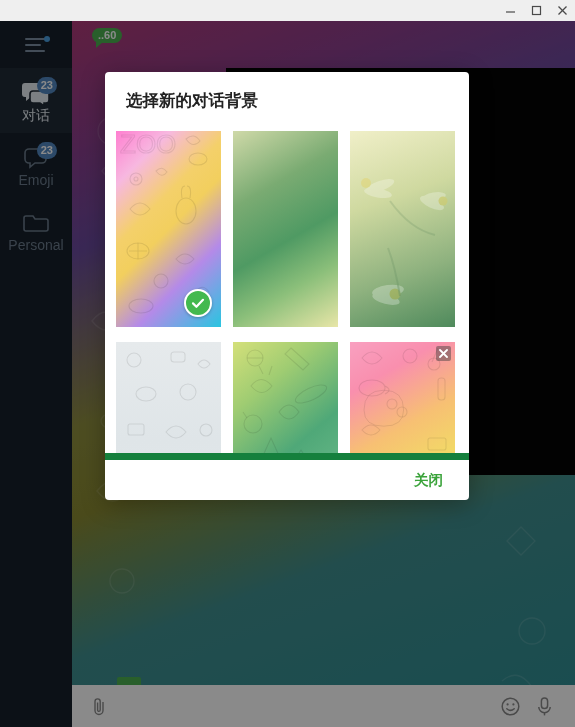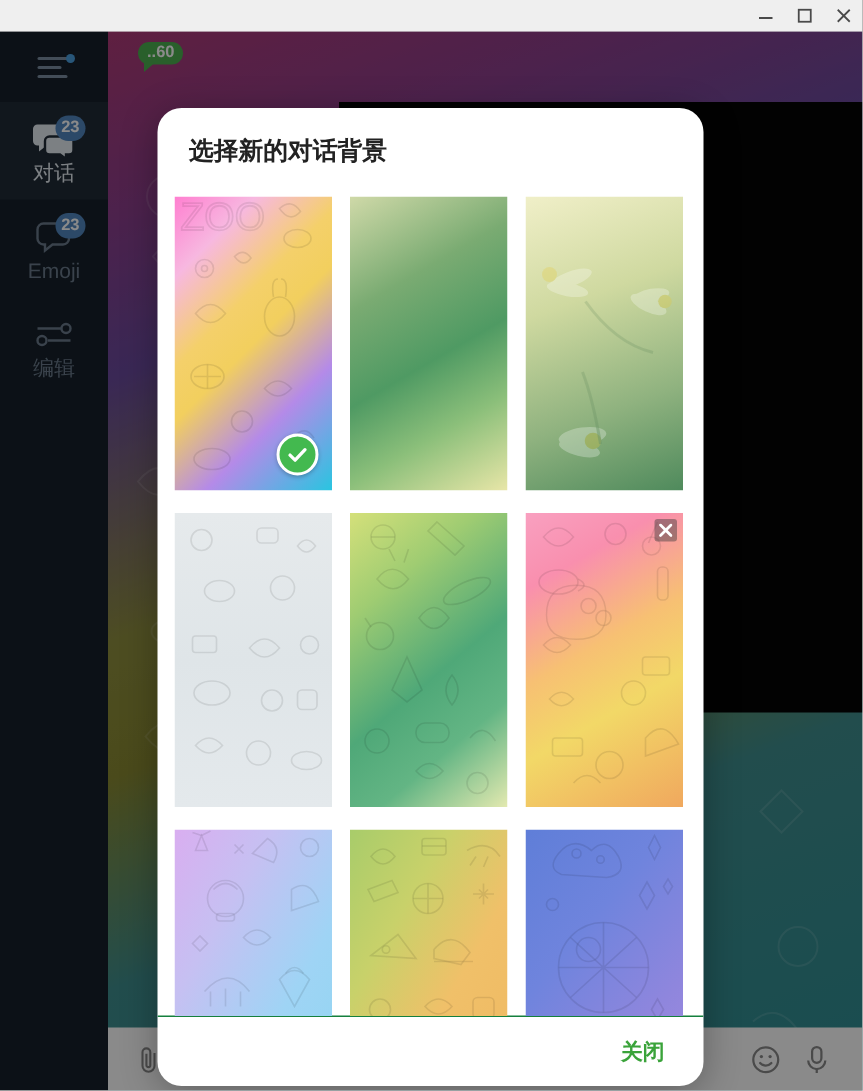--- a/index.html
+++ b/index.html
@@ -233,23 +233,23 @@
     top: 21px; left: 0;
     width: 575px; height: 706px;
     background: rgba(0,0,0,0.46);
     z-index: 10;
   }
 
   
   .modal {
     position: absolute;
     left: 105px; top: 72px;
-    width: 364px; height: 652px;
+    width: 364px; height: 428px;
     background: #ffffff;
-    border-radius: 16px;
+    border-radius: 4px;
     box-shadow: 0 4px 24px rgba(0,0,0,0.30);
     z-index: 20;
     display: flex;
     flex-direction: column;
     overflow: hidden;
   }
   .modal-title {
     padding: 18px 0 10px 21px;
     font-size: 16.5px;
     font-weight: bold;
@@ -293,21 +293,21 @@
     width: 15px; height: 15px;
     background: rgba(60,60,60,0.45);
     border-radius: 2px;
     display: flex; align-items: center; justify-content: center;
     color: #ffffff;
   }
 
   .modal-footer {
     flex: none;
     height: 47px;
-    border-top: 1px solid #15803d;
+    border-top: 7px solid #15803d;
     display: flex;
     align-items: center;
     justify-content: flex-end;
     padding-right: 20px;
   }
   .close-btn {
     background: none;
     border: none;
     color: #3aa33a;
     font-size: 14.5px;
@@ -374,32 +374,29 @@
       <div class="nav-item">
         <div class="nav-icon">
           <svg width="30" height="26" viewBox="0 0 30 26">
             <path d="M8 4 h13 a4 4 0 0 1 4 4 v6 a4 4 0 0 1 -4 4 h-7 l-5 4 v-4 h-1 a4 4 0 0 1 -4 -4 v-6 a4 4 0 0 1 4 -4 z" fill="none" stroke="#6b7b8c" stroke-width="1.6"></path>
           </svg>
           <span class="nav-badge">23</span>
         </div>
         <div class="nav-label">Emoji</div>
       </div>
 
-
       <div class="nav-item">
         <div class="nav-icon">
           <svg width="30" height="26" viewBox="0 0 30 26">
-            <line x1="4" y1="9" x2="20" y2="9" stroke="#6b7b8c" stroke-width="1.6"></line>
-            <circle cx="23" cy="9" r="3" fill="none" stroke="#6b7b8c" stroke-width="1.6"></circle>
-            <line x1="11" y1="17" x2="26" y2="17" stroke="#6b7b8c" stroke-width="1.6"></line>
-            <circle cx="7" cy="17" r="3" fill="none" stroke="#6b7b8c" stroke-width="1.6"></circle>
+            <path d="M5 6 h7 l2 3 h11 a2 2 0 0 1 2 2 v8 a2 2 0 0 1 -2 2 h-20 a2 2 0 0 1 -2 -2 v-11 a2 2 0 0 1 2 -2 z" fill="none" stroke="#6b7b8c" stroke-width="1.6"></path>
           </svg>
         </div>
-        <div class="nav-label">编辑</div>
+        <div class="nav-label">Personal</div>
       </div>
+
     </div>
 
     <div class="chat">
       <svg class="chat-doodles" viewBox="0 0 503 706" preserveAspectRatio="none">
         <g fill="none" stroke="#ffffff" stroke-width="1.3" opacity="0.55">
           <circle cx="40" cy="110" r="14"></circle>
             <path d="M30 150 q12 -16 24 0 q-12 16 -24 0z"></path>
           <circle cx="55" cy="230" r="10"></circle>
             <path d="M20 300 q14 -18 28 0 q-14 18 -28 0z"></path>
           <ellipse cx="45" cy="400" rx="16" ry="9"></ellipse>

